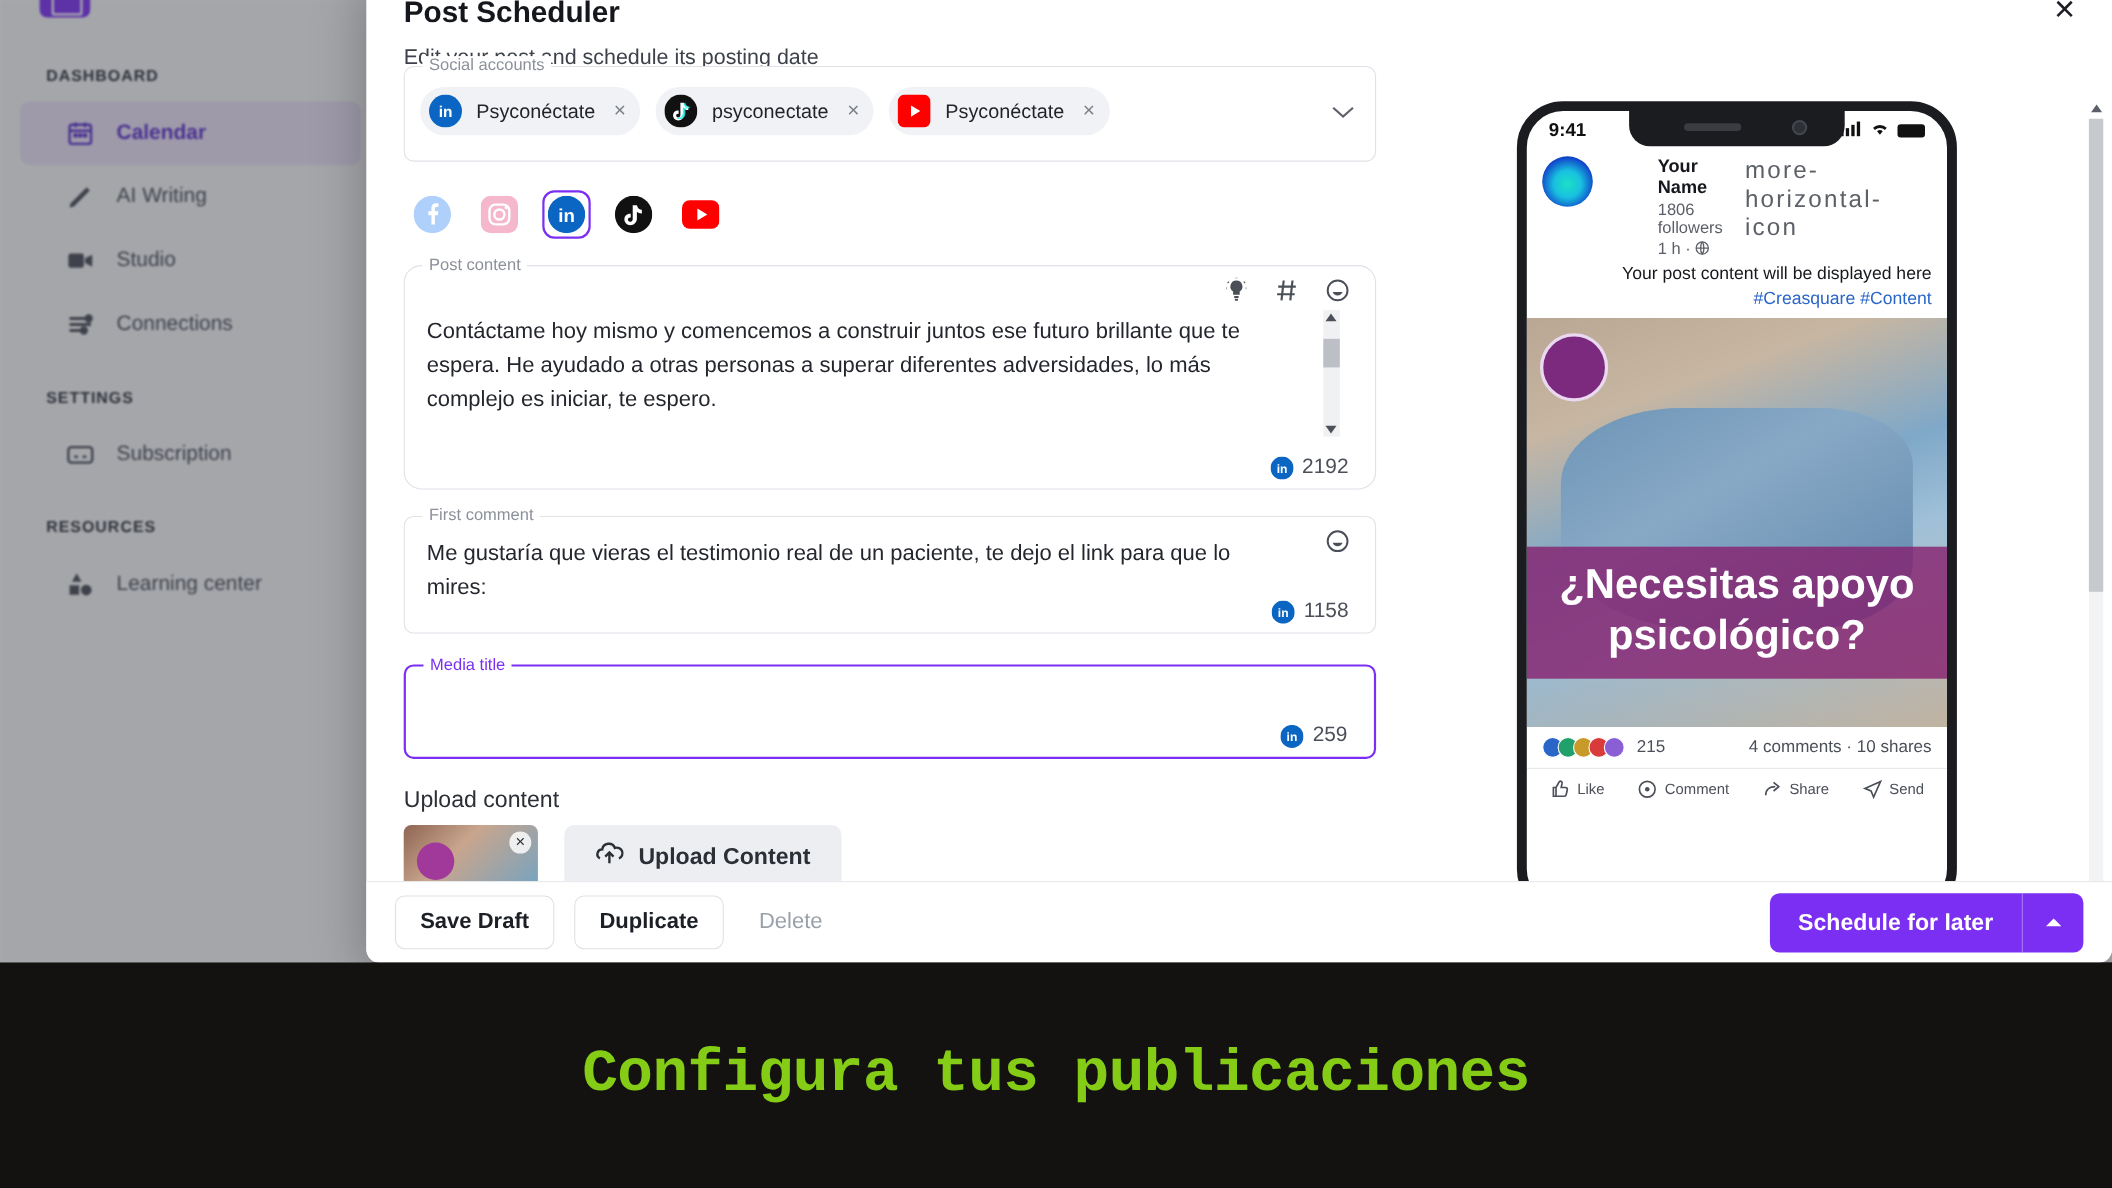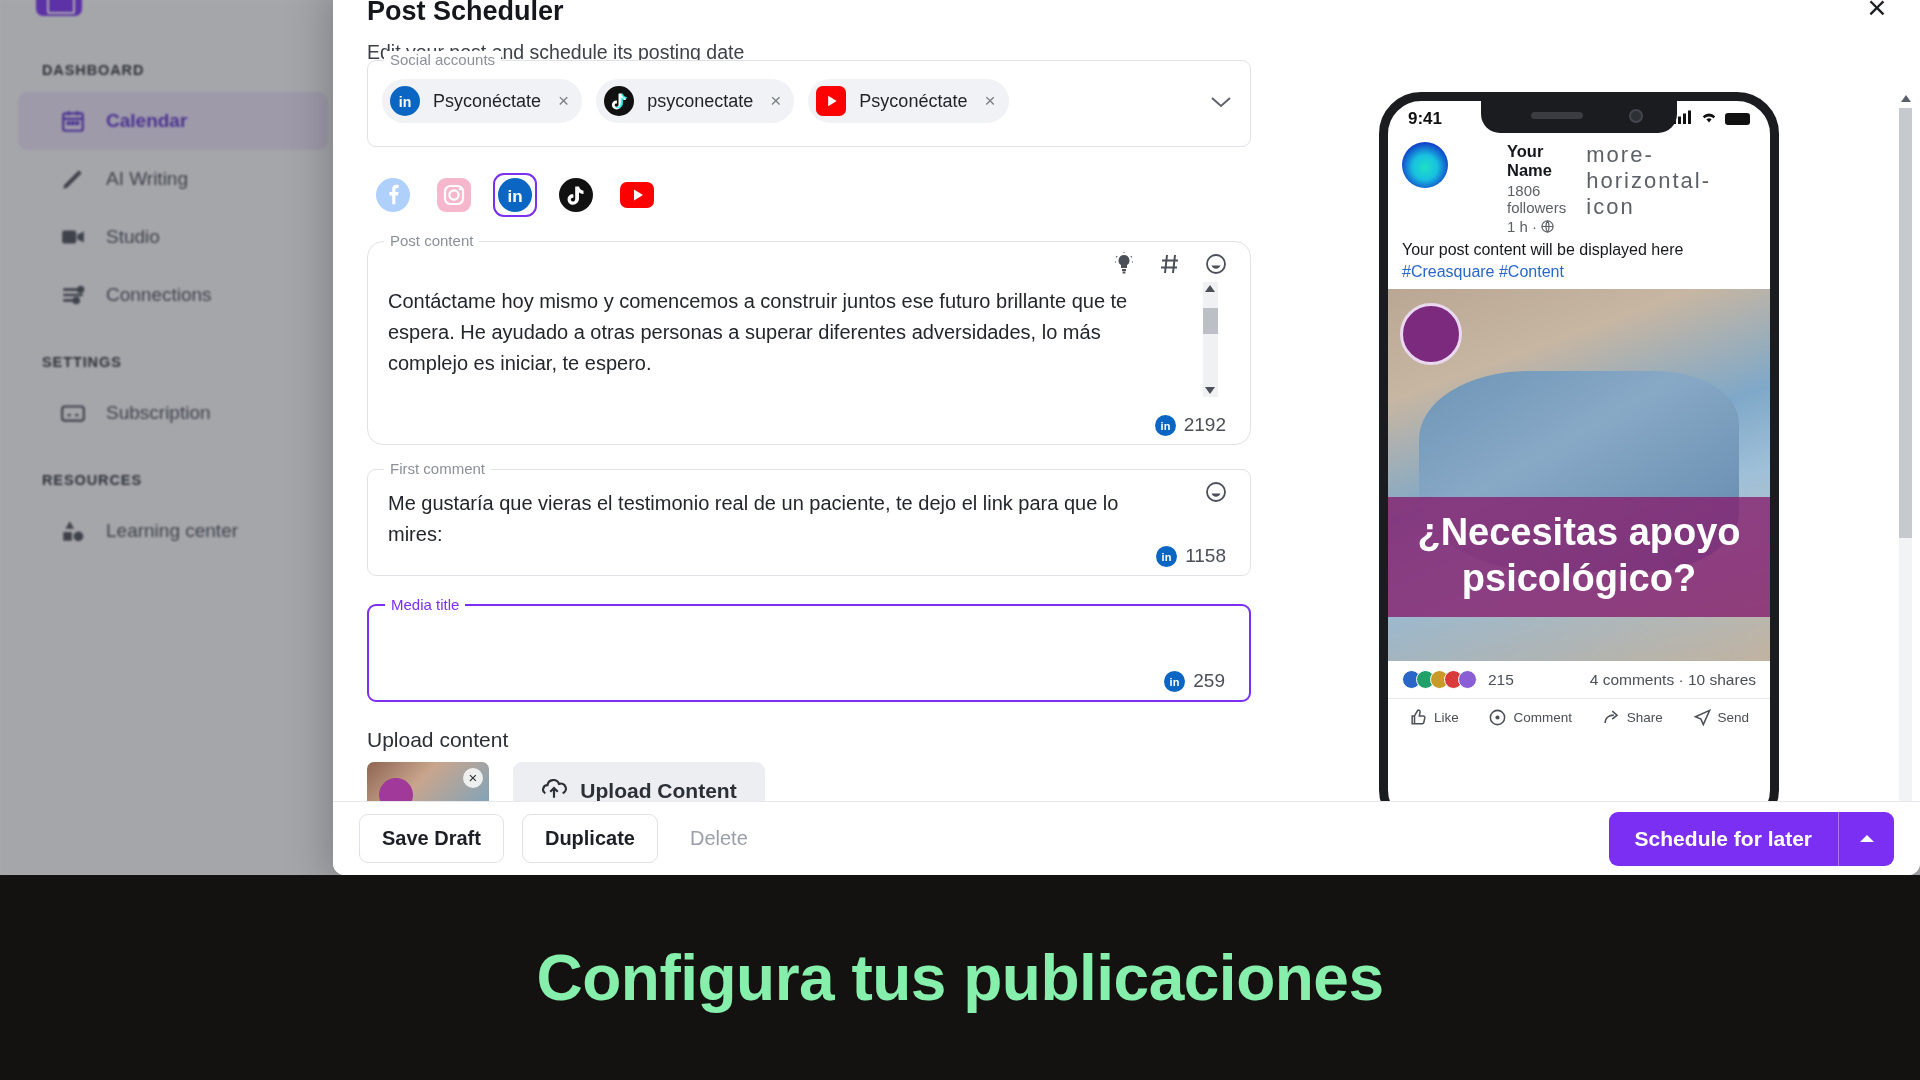--- a/index.html
+++ b/index.html
@@ -160,21 +160,21 @@
     position: absolute; left: 2px; width: 0; height: 0;
     border-left: 5px solid transparent; border-right: 5px solid transparent;
   }
   .vscroll .arr.up { top: 3px; border-bottom: 7px solid #4c5059; }
   .vscroll .arr.dn { bottom: 3px; border-top: 7px solid #4c5059; }
 
   .comment-field { height: 107px; margin-top: 24px; }
   .comment-text {
     padding: 18px 72px 0 20px; font-size: 20px; line-height: 31px; color: #23262c;
   }
-  .media-field { height: 98px; margin-top: 28px; }
+  .media-field { height: 86px; margin-top: 28px; }
   .media-text { padding: 21px 72px 0 20px; font-size: 20px; color: #23262c; }
 
   .upload-label { margin-top: 26px; font-size: 21px; color: #2b2f36; }
   .upload-row { display: flex; align-items: flex-start; gap: 24px; margin-top: 10px; }
   .thumb-box {
     position: relative; width: 122px; height: 64px; border-radius: 7px;
     overflow: hidden;
     background: linear-gradient(135deg,#8e6552 0%,#c9a58d 38%,#6fa3c4 100%);
   }
   .thumb-box::before {
@@ -228,21 +228,21 @@
 
   .post-head { display: flex; align-items: flex-start; padding: 5px 14px 0 14px; gap: 11px; }
   .pf-avatar {
     width: 46px; height: 46px; border-radius: 50%; flex: 0 0 46px;
     background: radial-gradient(circle at 50% 55%, #1de0c4 0%, #18c0e0 36%, #1040c8 72%, #0a2a9c 100%);
   }
   .pf-name { font-size: 16.5px; font-weight: bold; color: #15171c; }
   .pf-sub { font-size: 15px; color: #5c6067; margin-top: 2px; }
   .pf-time { font-size: 15px; color: #5c6067; margin-top: 2px; }
   .pf-dots { margin-left: auto; color: #5c6067; font-size: 22px; letter-spacing: 2px; }
-  .post-body { padding: 6px 14px 8px 14px; }
+  .post-body { padding: 6px 14px 8px 14px; text-align: right; }
   .pb-text { font-size: 16px; color: #15171c; }
   .pb-tags { font-size: 16px; color: #2a66c8; margin-top: 4px; }
 
   .post-image { position: relative; width: 100%; height: 372px; overflow: hidden; }
   .pi-bg {
     position: absolute; inset: 0;
     background:
       linear-gradient(180deg, rgba(0,0,0,0) 55%, rgba(0,0,0,0.05) 100%),
       linear-gradient(160deg,#b9a793 0%,#c7b6a2 22%,#7fa8c8 46%,#9fc0d8 62%,#cbbca9 100%);
   }
@@ -330,22 +330,22 @@
     display: flex; align-items: center; justify-content: center; width: 56px;
     border-left: 1px solid rgba(255,255,255,0.35); color: #fff; font-size: 15px;
   }
 
   
   .caption {
     position: absolute; left: 0; bottom: 0; width: 1920px; height: 205px;
     background: #141210; display: flex; align-items: center; justify-content: center;
   }
   .caption span {
-    font-family: Liberation Sans, sans-serif;
-    font-size: 64px; font-weight: bold; color: #86efac; letter-spacing: -0.5px;
+    font-family: Liberation Mono, monospace;
+    font-size: 54px; font-weight: bold; color: #84cc16; letter-spacing: -0.5px;
   }
 </style>
 </head>
 <body>
 
 <div id="app">
 
   <div class="app-bg">
 
     <div class="sidebar">

